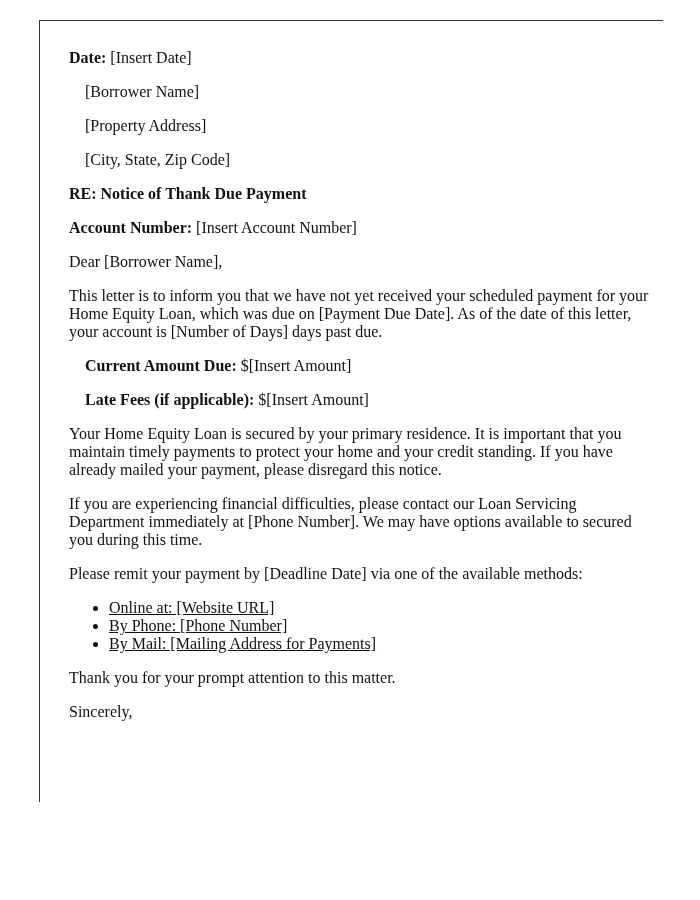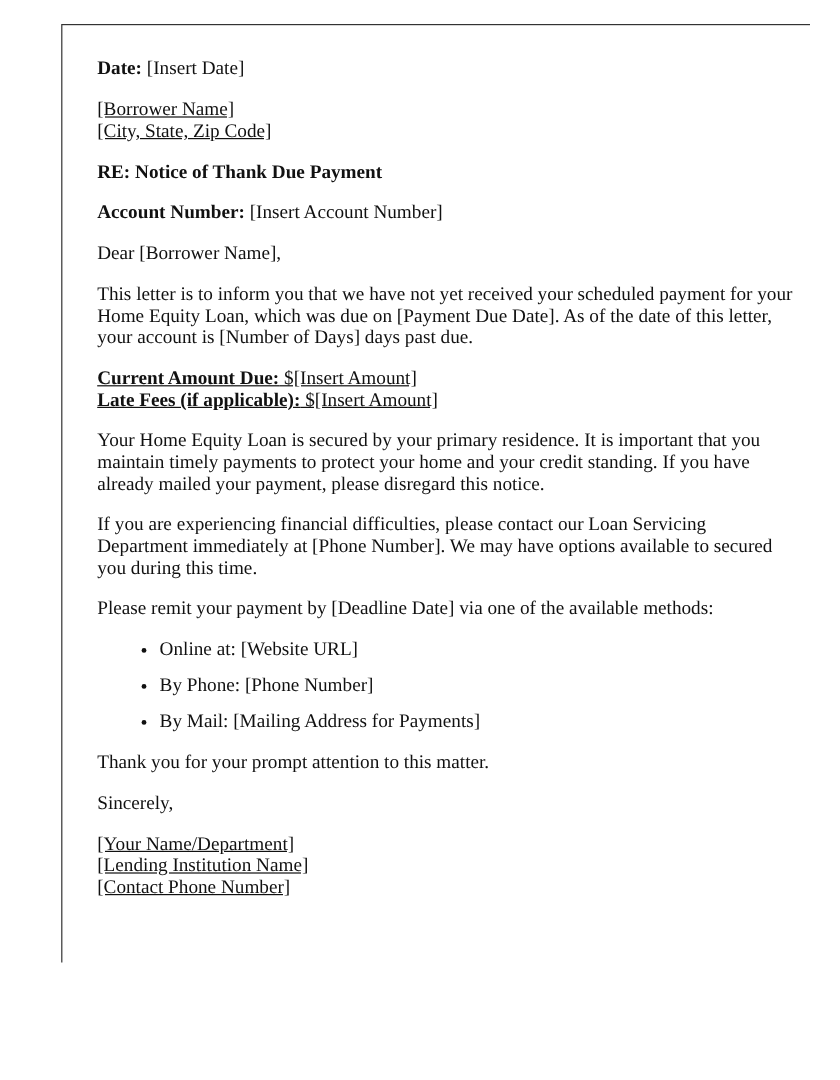--- a/index.html
+++ b/index.html
@@ -1,46 +1,47 @@
 <!DOCTYPE html>
 <html><head>
   <meta charset="utf-8">
   <style>
     html, body { margin: 0; padding: 0; background: #ffffff; }
     body { width: 700px; height: 900px; position: relative; overflow: hidden; }
     .page-clip {
-      position: absolute; left: 20px; top: 20px; width: 624px; height: 782px;
+      position: absolute; left: 8px; top: 20px; width: 624px; height: 782px;
       overflow: hidden;
       padding-left: 31px;
     }
     .page {
       box-sizing: border-box;
       width: 642px; height: 1000px;
       border: 1px solid #333333;
       padding: 28px 29px 0 29px;
       font-family: "Liberation Serif", "DejaVu Serif", serif;
       font-size: 16px; line-height: 18px; color: #111111;
     }
     .page p { margin: 0 0 16px 0; }
     .page b { font-weight: bold; }
-    .block p { margin: 0; text-decoration: underline; }
+    .block p { margin: 16px; }
     .block { margin-bottom: 16px; }
     ul { margin: 0 0 16px 0; padding-left: 40px; }
-    ul li { margin: 12px; }
+    ul li { margin: 0; text-decoration: underline; }
   </style>
 </head>
 <body>
 
 <div class="page-clip">
   <div class="page">
 
     <p><b>Date:</b><span> [Insert Date]</span></p>
 
     <div class="block">
       <p>[Borrower Name]</p>
+      <p>[Property Address]</p>
       <p>[City, State, Zip Code]</p>
     </div>
 
     <p><b>RE: Notice of Thank Due Payment</b></p>
 
     <p><b>Account Number:</b><span> [Insert Account Number]</span></p>
 
 
     <p>Dear [Borrower Name],</p>
 
@@ -60,20 +61,15 @@
     <ul>
       <li>Online at: [Website URL]</li>
       <li>By Phone: [Phone Number]</li>
       <li>By Mail: [Mailing Address for Payments]</li>
     </ul>
 
     <p>Thank you for your prompt attention to this matter.</p>
 
     <p>Sincerely,</p>
 
-    <div class="block">
-      <p>[Your Name/Department]</p>
-      <p>[Lending Institution Name]</p>
-      <p>[Contact Phone Number]</p>
-    </div>
 
   </div>
 </div>
 
 </body></html>

